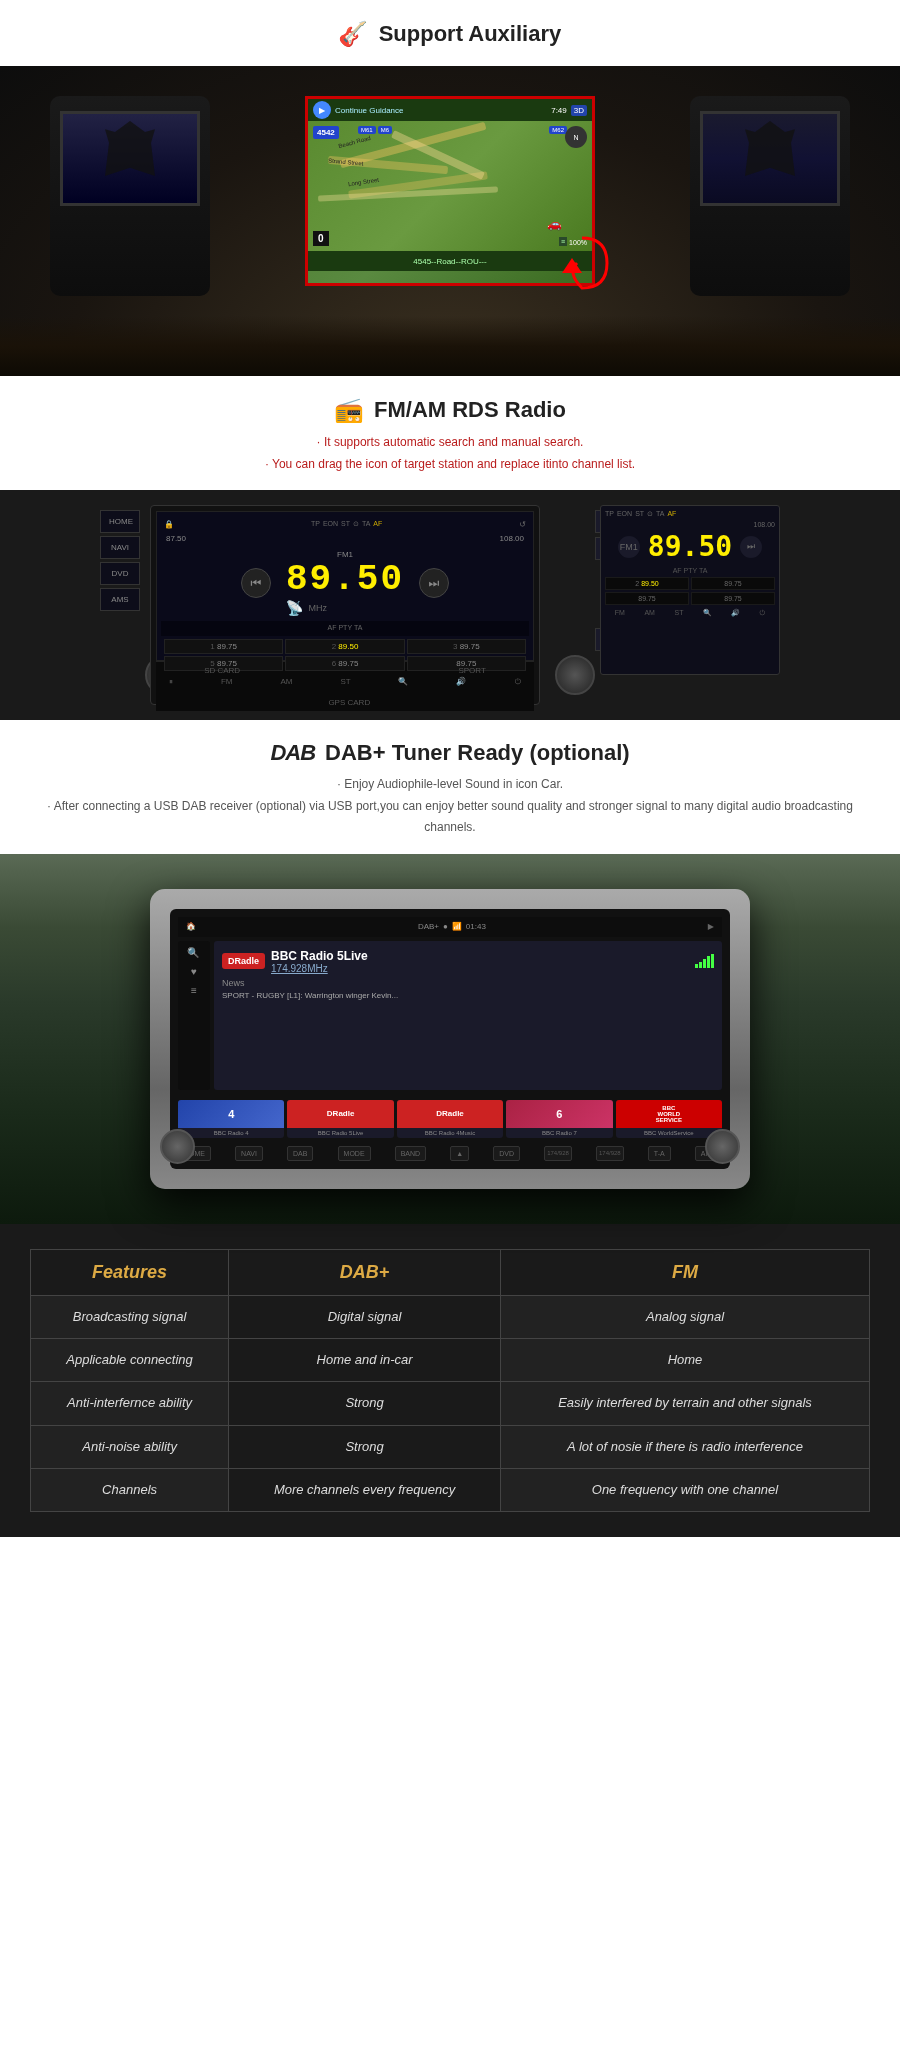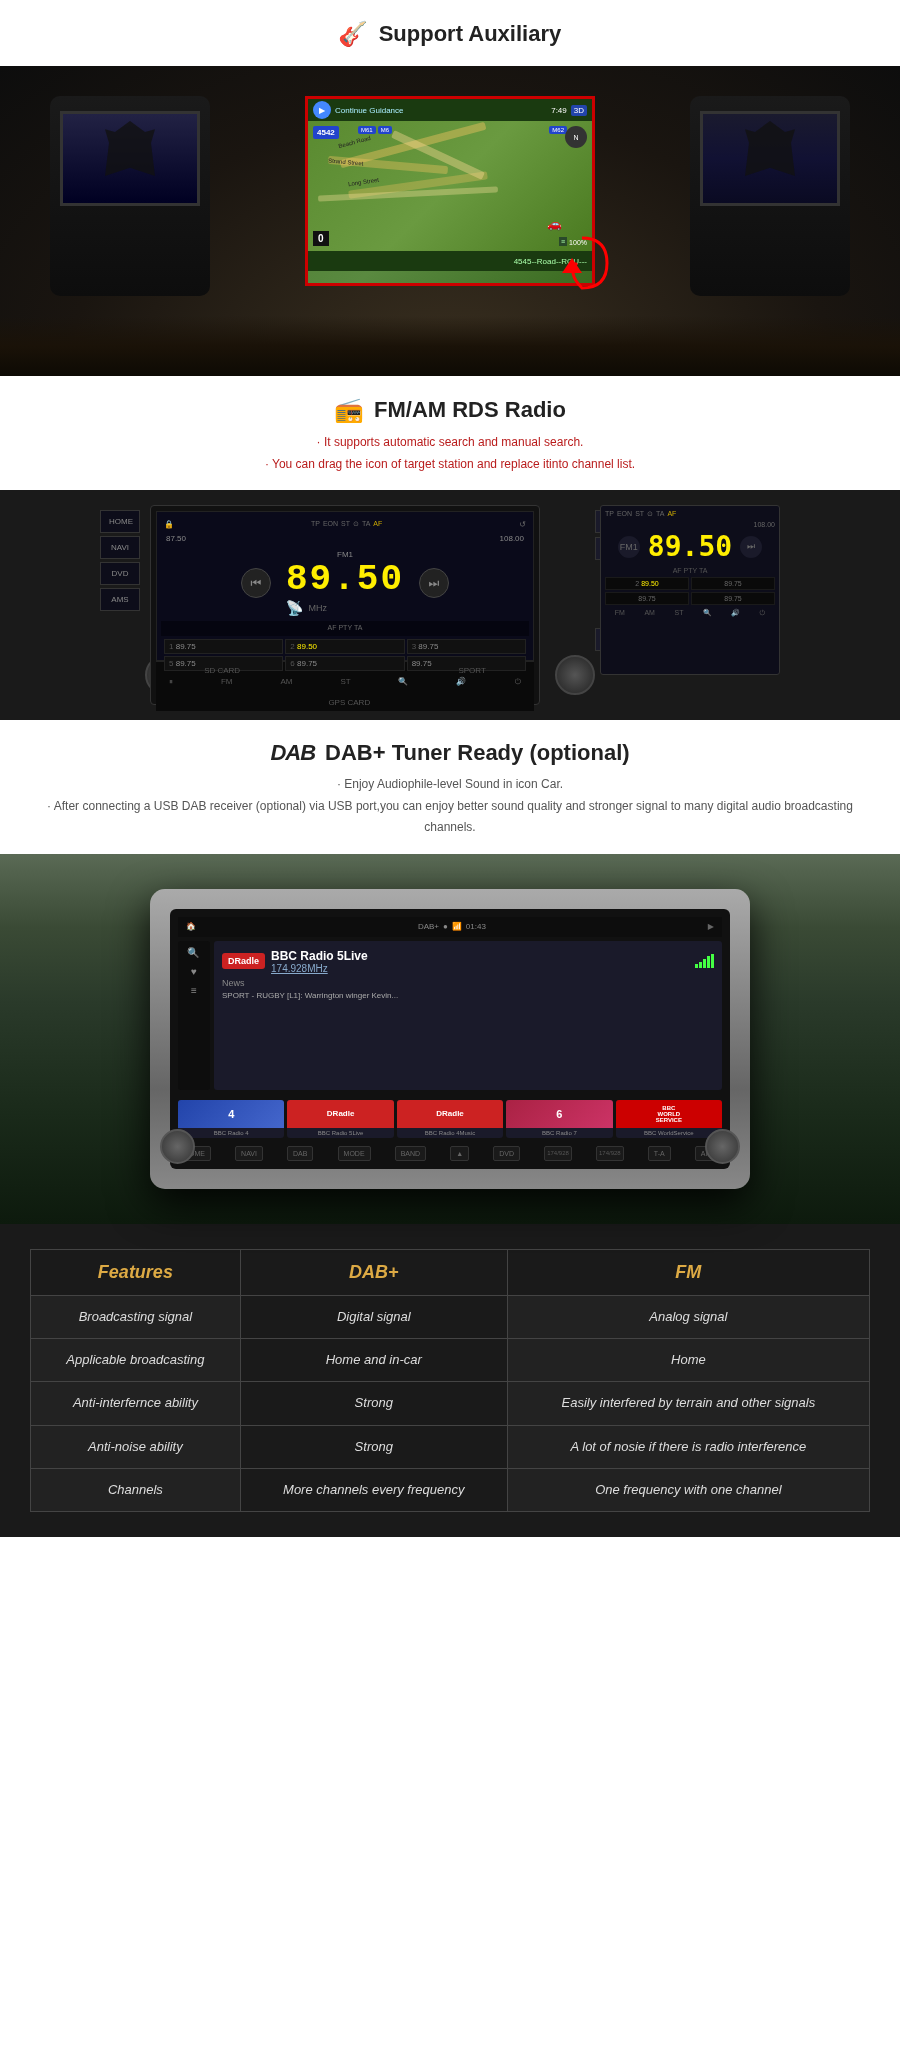--- a/index.html
+++ b/index.html
@@ -145,21 +145,21 @@
     .gps-map-area {
       height: 130px;
       position: relative;
       overflow: hidden;
     }
     .gps-bottom-bar {
       background: #1a3a10;
       height: 20px;
       display: flex;
       align-items: center;
-      justify-content: flex-end;
+      justify-content: center;
       padding: 0 5px;
       font-size: 9px;
       color: #aaffaa;
     }
 
     
     .gps-arrow {
       position: absolute;
       bottom: -10px;
       right: -20px;
@@ -258,20 +258,21 @@
       grid-template-columns: repeat(3, 1fr);
       gap: 2px;
       padding: 3px;
     }
     .preset-item {
       background: #111;
       border: 1px solid #222;
       padding: 2px 4px;
       font-size: 8px;
       color: #888;
+      text-align: center;
     }
     .preset-item.active {
       color: #ffee00;
     }
     .radio-side-btns {
       position: absolute;
       right: -45px;
       top: 5px;
       display: flex;
       flex-direction: column;
@@ -758,21 +759,21 @@
         <th class="th-fm">FM</th>
       </tr>
     </thead>
     <tbody id="comparison-tbody">
     <tr>
           <td class="td-feature-name">Broadcasting signal</td>
           <td class="td-dab-val">Digital signal</td>
           <td class="td-fm-val">Analog signal</td>
         </tr>
         <tr>
-          <td class="td-feature-name">Applicable broadcasting</td>
+          <td class="td-feature-name">Applicable connecting</td>
           <td class="td-dab-val">Home and in-car</td>
           <td class="td-fm-val">Home</td>
         </tr>
         <tr>
           <td class="td-feature-name">Anti-interfernce ability</td>
           <td class="td-dab-val">Strong</td>
           <td class="td-fm-val">Easily interfered by terrain and other signals</td>
         </tr>
         <tr>
           <td class="td-feature-name">Anti-noise ability</td>

